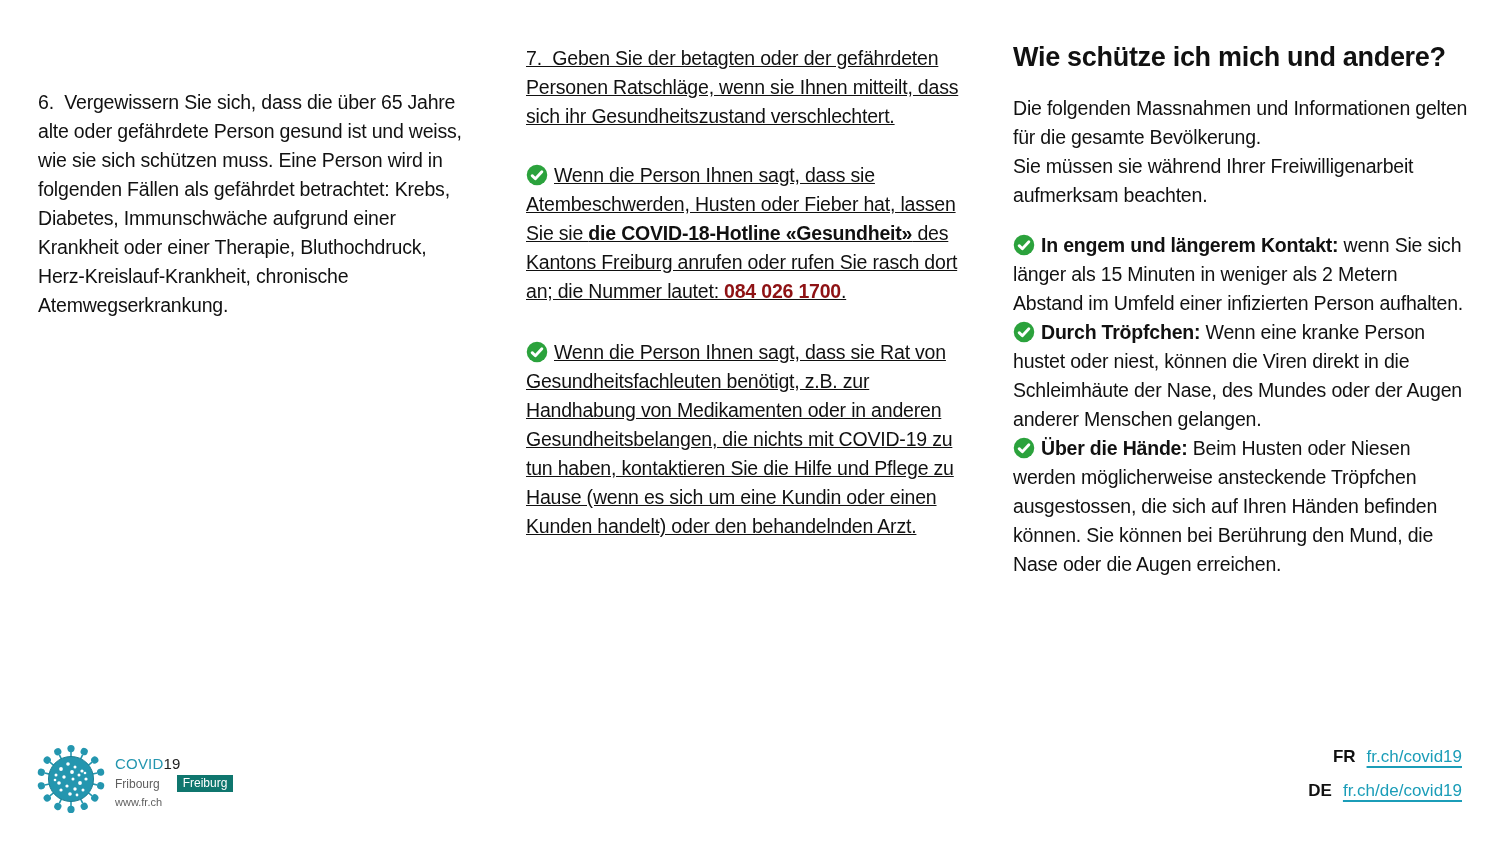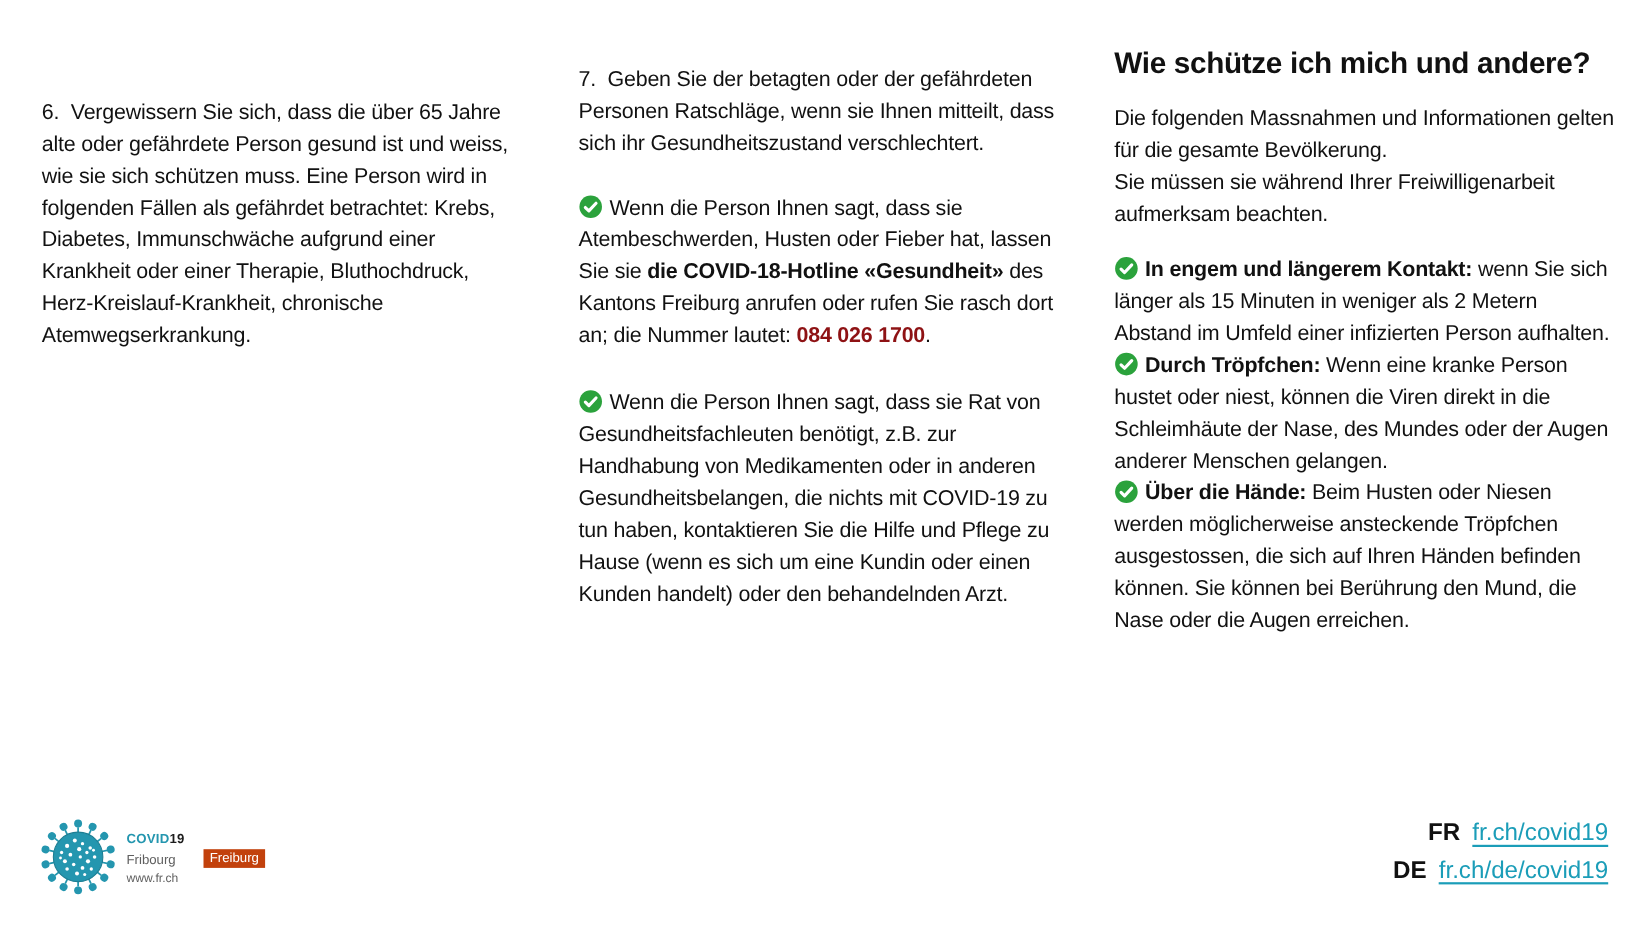--- a/index.html
+++ b/index.html
@@ -11,21 +11,21 @@
     position: relative;
     overflow: hidden;
   }
   .col {
     position: absolute;
     font-size: 19.5px;
     line-height: 29px;
     letter-spacing: -0.2px;
   }
   #col1 { left: 38px;  top: 44px; width: 440px; margin-top: 44px; }
-  #col2 { left: 526px; top: 58px; width: 457px; }
+  #col2 { left: 526px; top: 44px; width: 457px; text-decoration: underline; }
   #col3 { left: 1013px; top: 40px; width: 455px; }
 
   .para  { margin: 0; }
   .mb-lg { margin-bottom: 30px; }
   .mb-xl { margin-bottom: 32px; }
 
   #col3 h1 {
     font-size: 27px;
     line-height: 34px;
     font-weight: 700;
@@ -48,39 +48,39 @@
 
   
   .logo {
     position: absolute;
     left: 34px; top: 742px;
     display: flex;
     align-items: flex-start;
   }
   .logo-art { width: 74px; height: 74px; }
   .logo-text { margin-left: 7px; padding-top: 13px; letter-spacing: 0; }
-  .brand { font-size: 12px; font-weight: 700; letter-spacing: 0.2px; }
+  .brand { font-size: 15px; font-weight: 400; letter-spacing: 0.2px; }
   .brand .teal { color: #2496AF; }
   .brand .dark { color: #1d1d1d; }
-  .canton { font-size: 12px; color: #5f5f5f; margin-top: 3px; display: flex; align-items: center; gap: 20px; }
+  .canton { font-size: 12px; color: #5f5f5f; margin-top: 3px; display: flex; align-items: center; }
   .badge {
     display: inline-block;
-    background: #c2410c;
+    background: #0f766e;
     color: #ffffff;
     padding: 1px 6px 2px 6px;
-    margin-left: 5px;
+    margin-left: 17px;
   }
   .logo-url { font-size: 11px; color: #5f5f5f; margin-top: 4px; }
 
   
   .links {
     position: absolute;
     right: 38px; top: 740px;
     text-align: right;
-    font-size: 22px;
+    font-size: 17px;
     line-height: 34px;
   }
   .link-row { display: flex; justify-content: flex-end; align-items: baseline; gap: 11px; }
   .lang { font-weight: 700; color: #111; }
   .link {
     color: #1B9DB8;
     text-decoration: underline;
     text-decoration-color: #1B9DB8;
     text-decoration-thickness: 2px;
     text-underline-offset: 4px;

